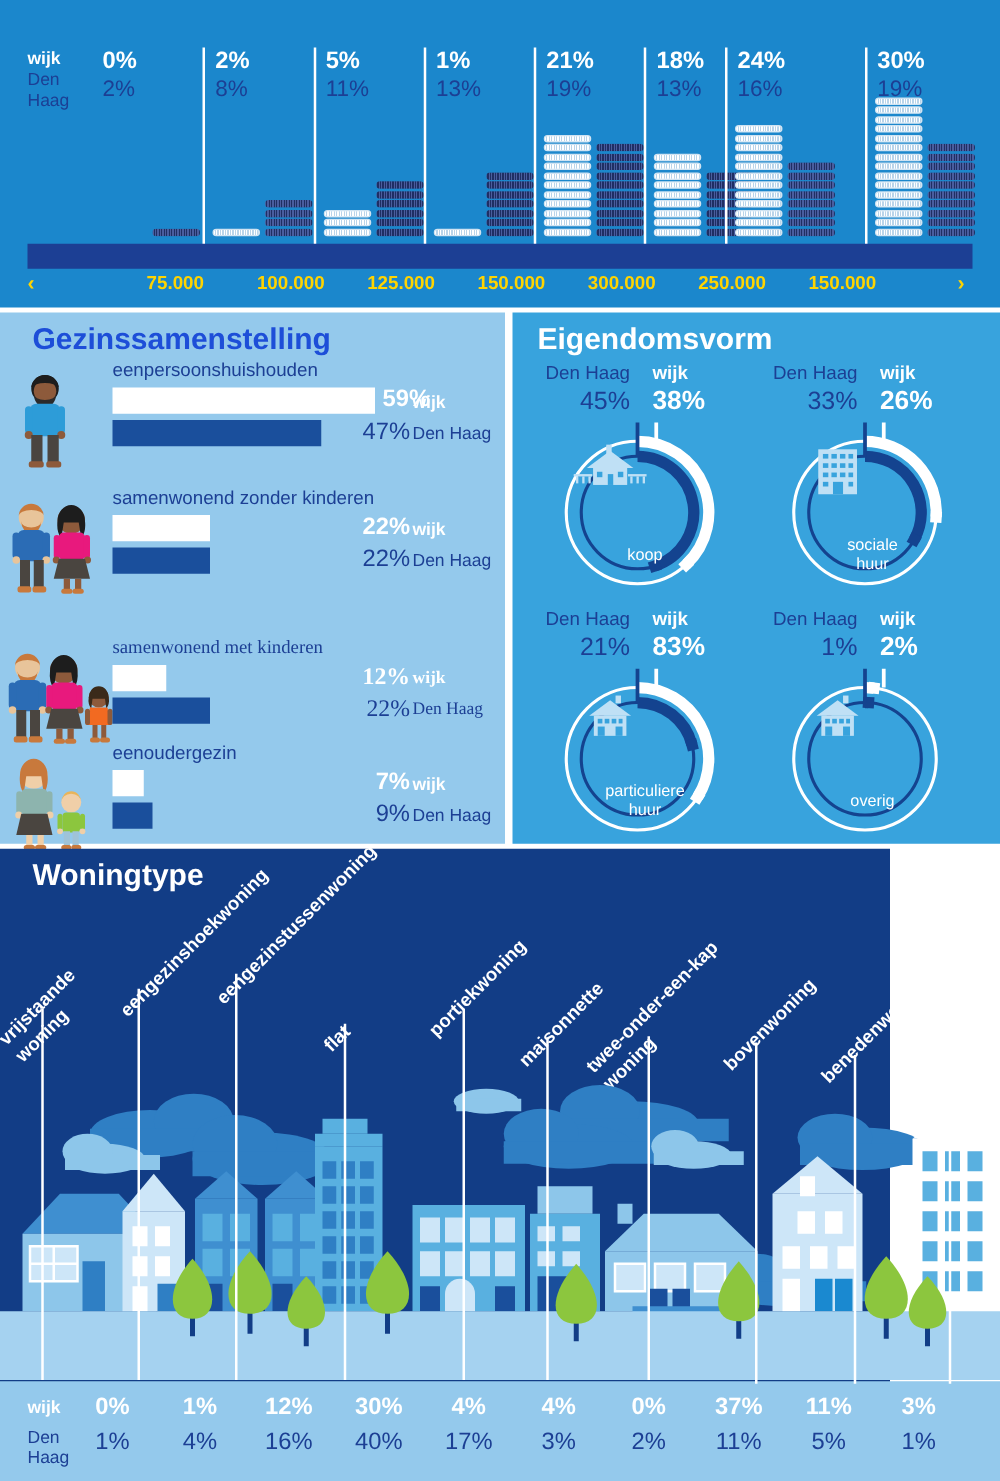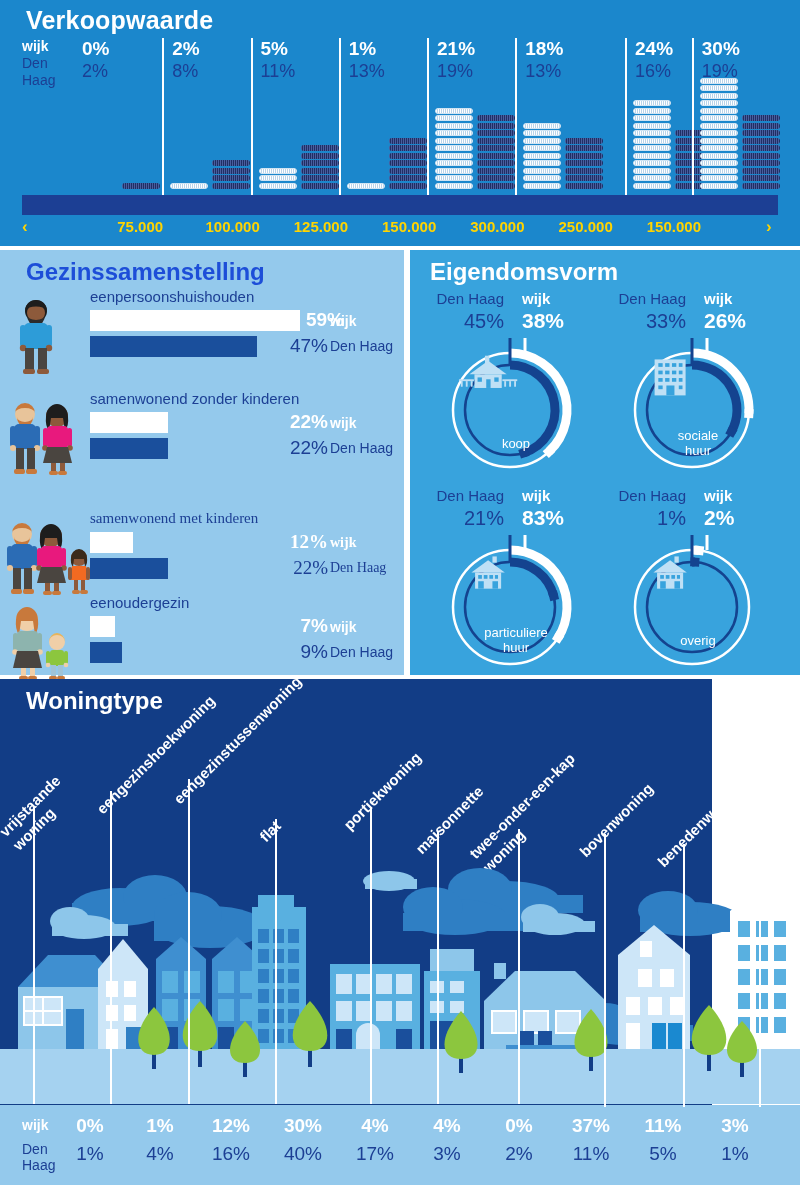--- a/index.html
+++ b/index.html
@@ -97,21 +97,20 @@
   .tf-col{position:absolute;top:0;width:60px;text-align:center;}
   .tf-col .v1{position:absolute;top:10px;width:60px;color:#ffffff;font-weight:bold;font-size:19px;}
   .tf-col .v2{position:absolute;top:38px;width:60px;color:#1c3f94;font-size:19px;}
 </style>
 </head>
 <body>
 
 <div class="page">
 
   <div class="sec-sale">
-    <div class="sale-title sec-title">Verkoopwaarde</div>
 
     <div class="sale-legend">
       <div class="lg-wijk">wijk</div>
       <div class="lg-dh">Den</div>
       <div class="lg-dh">Haag</div>
     </div>
 
     <div class="sale-cols" id="sale-cols">
         <div class="sale-col" style="left: 0px; width: 88.25px;">
           <div class="sc-wijk">0%</div>
@@ -225,21 +224,21 @@
               <div class="coin d"></div>
               <div class="coin d"></div>
               <div class="coin d"></div>
               <div class="coin d"></div>
               <div class="coin d"></div>
               <div class="coin d"></div>
               <div class="coin d"></div>
             </div>
           </div>
         </div>
-        <div class="sale-col" style="left: 551px; width: 69px;">
+        <div class="sale-col" style="left: 506px; width: 69px;">
           <div class="sc-wijk">24%</div>
           <div class="sc-dh">16%</div>
           <div class="stacks">
             <div class="stack left">
               <div class="coin w"></div>
               <div class="coin w"></div>
               <div class="coin w"></div>
               <div class="coin w"></div>
               <div class="coin w"></div>
               <div class="coin w"></div>

